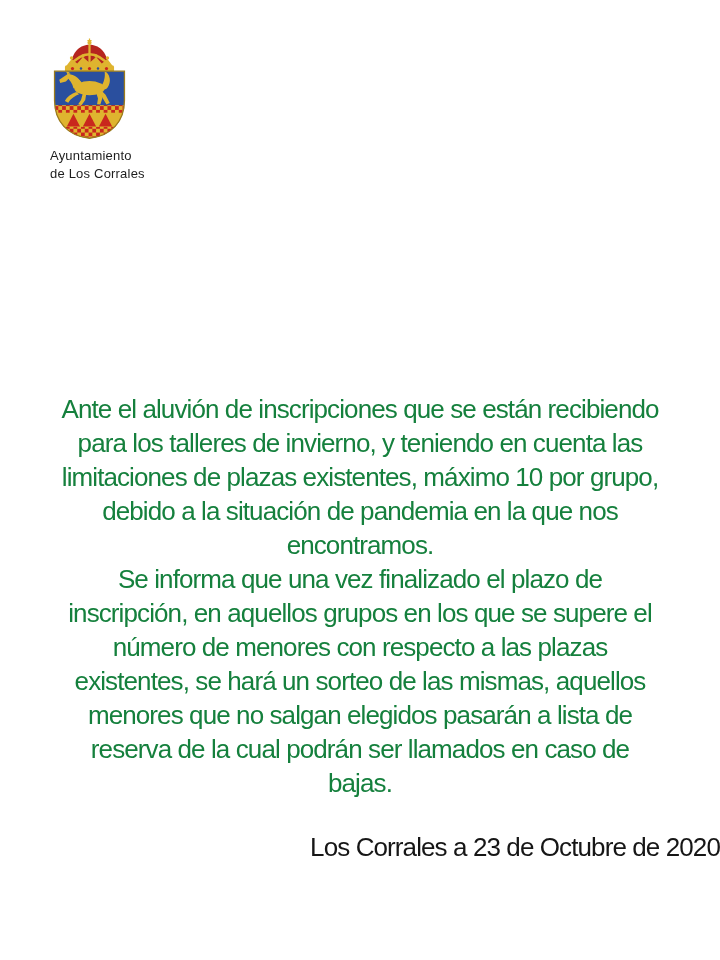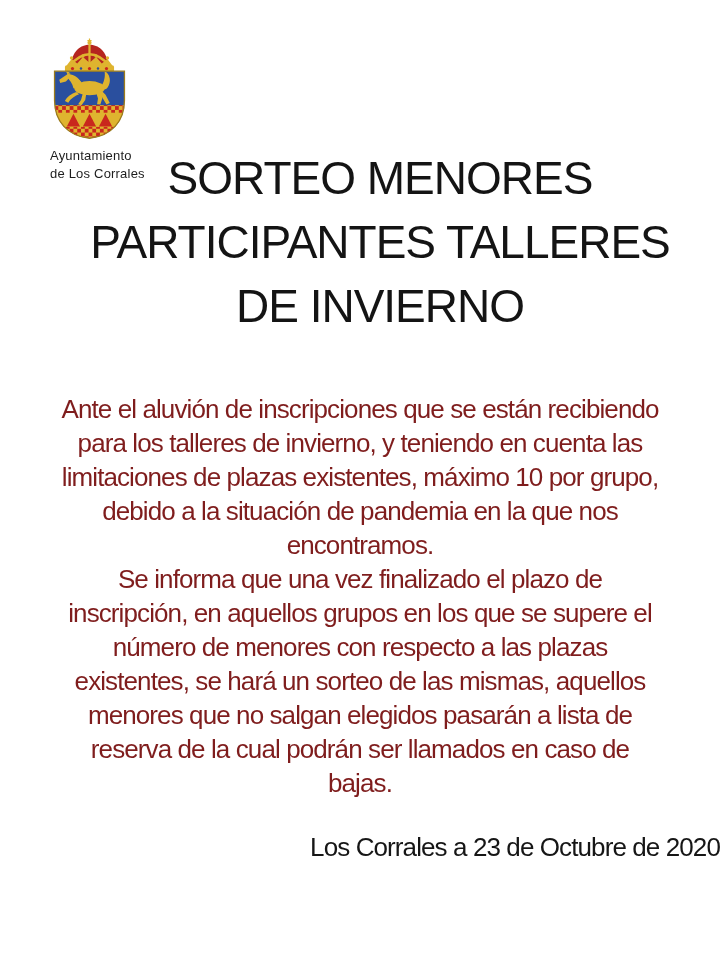--- a/index.html
+++ b/index.html
@@ -38,21 +38,21 @@
   .title-line { white-space: nowrap; }
   .body-block {
     position: absolute;
     left: 60px;
     width: 600px;
     top: 392px;
     text-align: center;
     font-size: 26px;
     line-height: 34px;
     letter-spacing: -0.9px;
-    color: #7f1d1d;
+    color: #15803d;
   }
   .body-block p { margin: 0; }
   .dateline {
     position: absolute;
     left: 0;
     right: 0;
     top: 830px;
     text-align: right;
     font-size: 26px;
     line-height: 34px;
@@ -124,25 +124,20 @@
         <path d="M8,35 H82 V66 C82,88 68,104 45,106 C22,104 8,88 8,66 Z" fill="none" stroke-width="1.4" stroke="#9c7c1d"></path>
       </g>
     </svg>
 
     <div class="logo-caption">
       <div>Ayuntamiento</div>
       <div>de Los Corrales</div>
     </div>
   </div>
 
-  <div class="title-block">
-    <div class="title-line">SORTEO MENORES</div>
-    <div class="title-line">PARTICIPANTES TALLERES</div>
-    <div class="title-line">DE INVIERNO</div>
-  </div>
 
   <div class="body-block">
     <p>Ante el aluvión de inscripciones que se están recibiendo para los talleres de invierno, y teniendo en cuenta las limitaciones de plazas existentes, máximo 10 por grupo, debido a la situación de pandemia en la que nos encontramos.</p>
     <p>Se informa que una vez finalizado el plazo de inscripción, en aquellos grupos en los que se supere el número de menores con respecto a las plazas existentes, se hará un sorteo de las mismas, aquellos menores que no salgan elegidos pasarán a lista de reserva de la cual podrán ser llamados en caso de bajas.</p>
   </div>
 
   <div class="dateline">Los Corrales a 23 de Octubre de 2020</div>
 
 </div>
 

